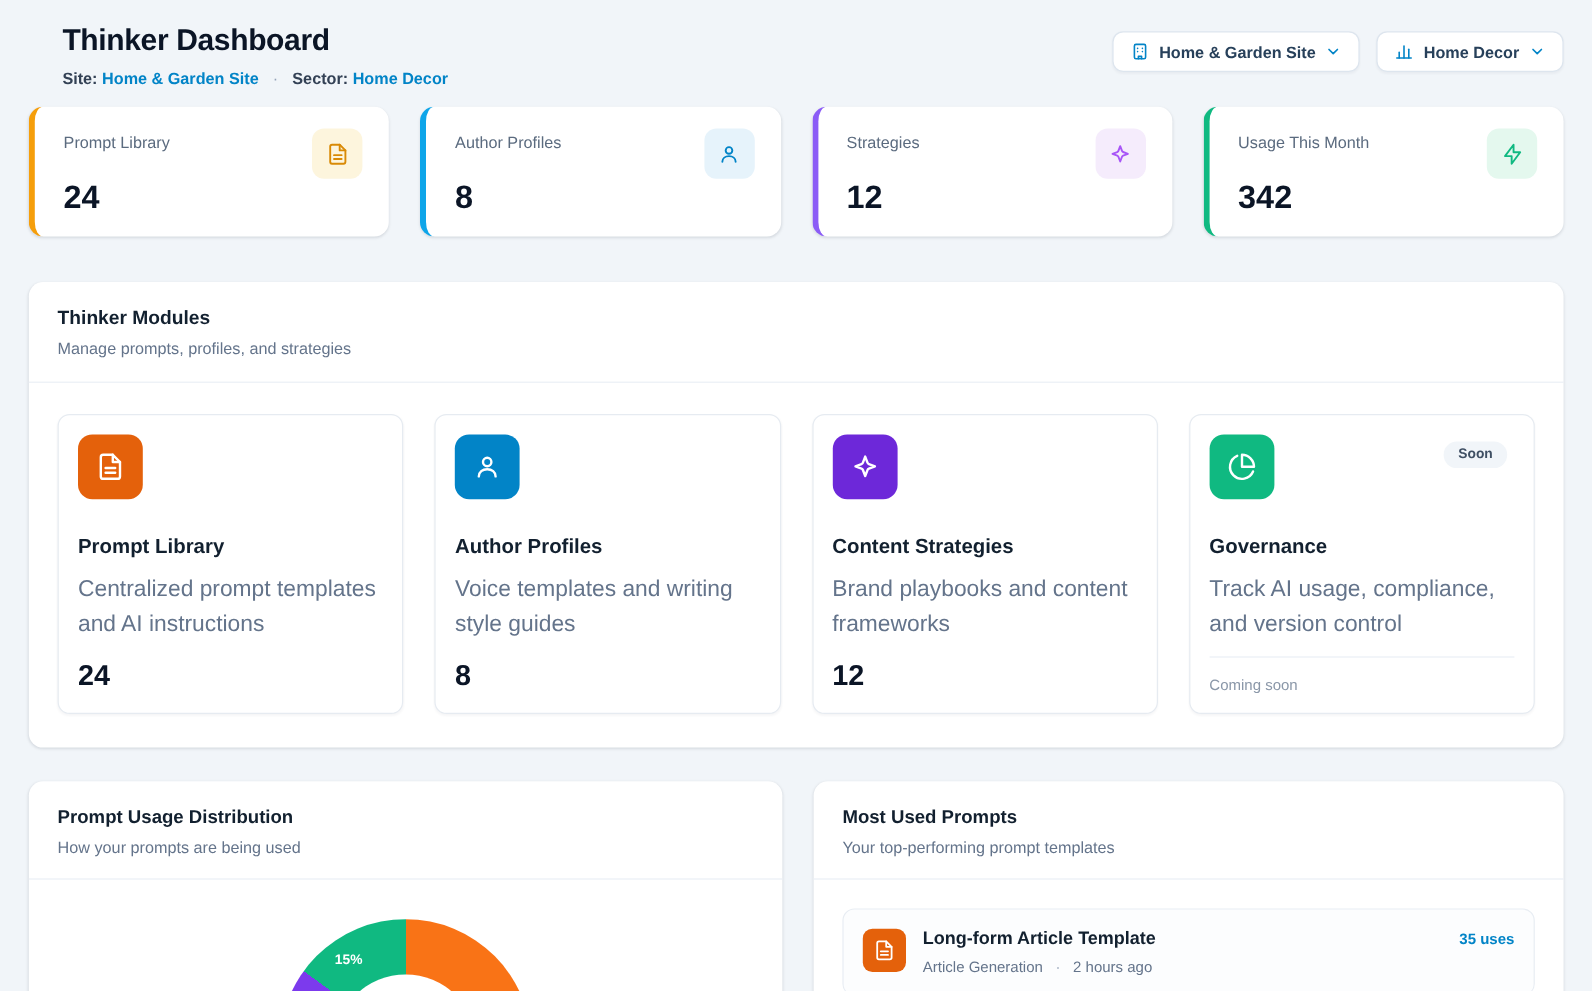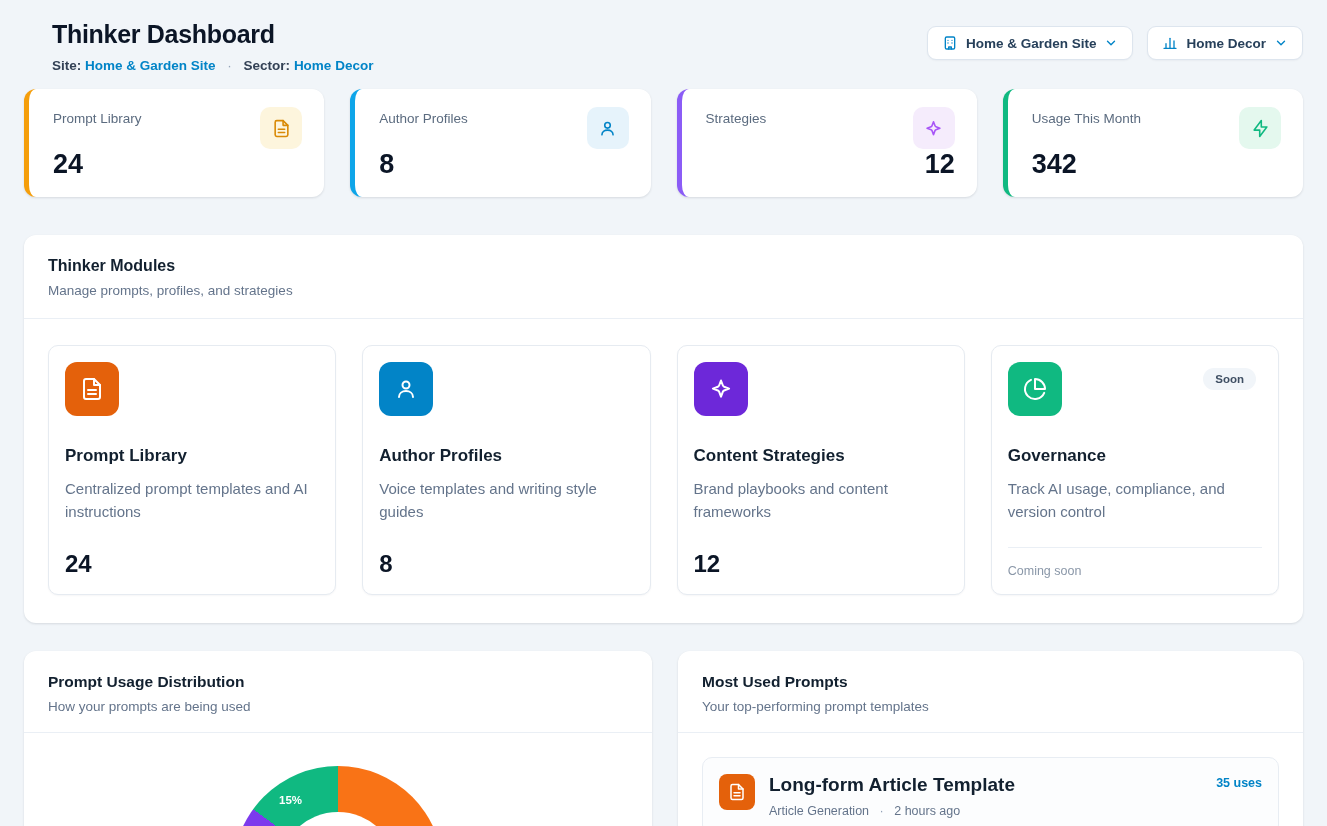--- a/index.html
+++ b/index.html
@@ -56,21 +56,21 @@
   .module-card {
     position:relative; background:#fff; border:1px solid #e6ebf1; border-radius:10px;
     padding:16px; min-height:250px; display:flex; flex-direction:column;
     box-shadow:0 1px 2px rgba(16,24,40,.04); cursor:pointer;
   }
   .module-icon {
     width:54px; height:54px; border-radius:12px; color:#fff;
     display:flex; align-items:center; justify-content:center;
   }
   .module-title { font-size:17px; font-weight:700; color:#12202f; margin-top:30px; }
-  .module-desc { font-size:15px; color:#64748b; line-height:1.5; margin-top:12px; }
+  .module-desc { font-size:19px; color:#64748b; line-height:1.5; margin-top:12px; }
   .module-value { font-size:24px; font-weight:700; color:#0b1526; margin-top:auto; }
   .soon-badge {
     position:absolute; top:22px; right:22px;
     background:#f1f5f9; color:#3f4f63; font-size:11.5px; font-weight:600;
     padding:5px 12px; border-radius:999px;
   }
   .module-footer-divider { height:1px; background:#eaeff5; margin-top:auto; }
   .module-footer { font-size:12.5px; color:#8a97a8; margin-top:16px; }
 
   
@@ -101,21 +101,21 @@
   .prompt-item {
     display:flex; align-items:flex-start; gap:14px;
     background:#fcfdfe; border:1px solid #e8edf3; border-radius:10px;
     padding:16px; cursor:pointer;
   }
   .prompt-item-icon {
     width:36px; height:36px; border-radius:8px; color:#fff;
     display:flex; align-items:center; justify-content:center; flex-shrink:0;
   }
   .prompt-item-main { flex:1; }
-  .prompt-item-title { font-size:19px; font-weight:700; color:#12202f; }
+  .prompt-item-title { font-size:15px; font-weight:700; color:#12202f; }
   .prompt-item-meta { font-size:12.5px; color:#64748b; margin-top:8px; }
   .prompt-item-meta .dot { margin:0 7px; color:#94a3b8; }
   .prompt-item-uses { font-size:12.5px; font-weight:700; color:#0284c7; padding-top:2px; }
 
   svg { display:block; }
 </style>
 </head>
 <body>
 
 <div class="page">
@@ -192,21 +192,21 @@
         <span class="stat-icon" style="background: rgb(230, 243, 251); color: rgb(2, 132, 199);">
           <svg width="19" height="19" viewBox="0 0 24 24" fill="none" stroke="currentColor" stroke-width="2" stroke-linecap="round" stroke-linejoin="round">
               <circle cx="12" cy="8" r="3.5"></circle>
               <path d="M5 20c0-3.6 3.1-6 7-6s7 2.4 7 6"></path>
             </svg>
         </span>
       </div>
       <div class="stat-value">8</div>
     </div>
 
-    <div class="stat-card" style="border-left-color: rgb(139, 92, 246); text-align: right;">
+    <div class="stat-card" style="border-left-color: rgb(139, 92, 246);">
       <div class="stat-top">
         <span class="stat-label">Strategies</span>
         <span class="stat-icon" style="background: rgb(245, 236, 252); color: rgb(168, 85, 247);">
           <svg width="19" height="19" viewBox="0 0 24 24" fill="none" stroke="currentColor" stroke-width="2" stroke-linejoin="round">
               <path d="M12 3.5l1.9 5a2 2 0 0 0 1.2 1.2l5 1.9-5 1.9a2 2 0 0 0-1.2 1.2l-1.9 5-1.9-5a2 2 0 0 0-1.2-1.2l-5-1.9 5-1.9a2 2 0 0 0 1.2-1.2z"></path>
             </svg>
         </span>
       </div>
       <div class="stat-value">12</div>
     </div>

